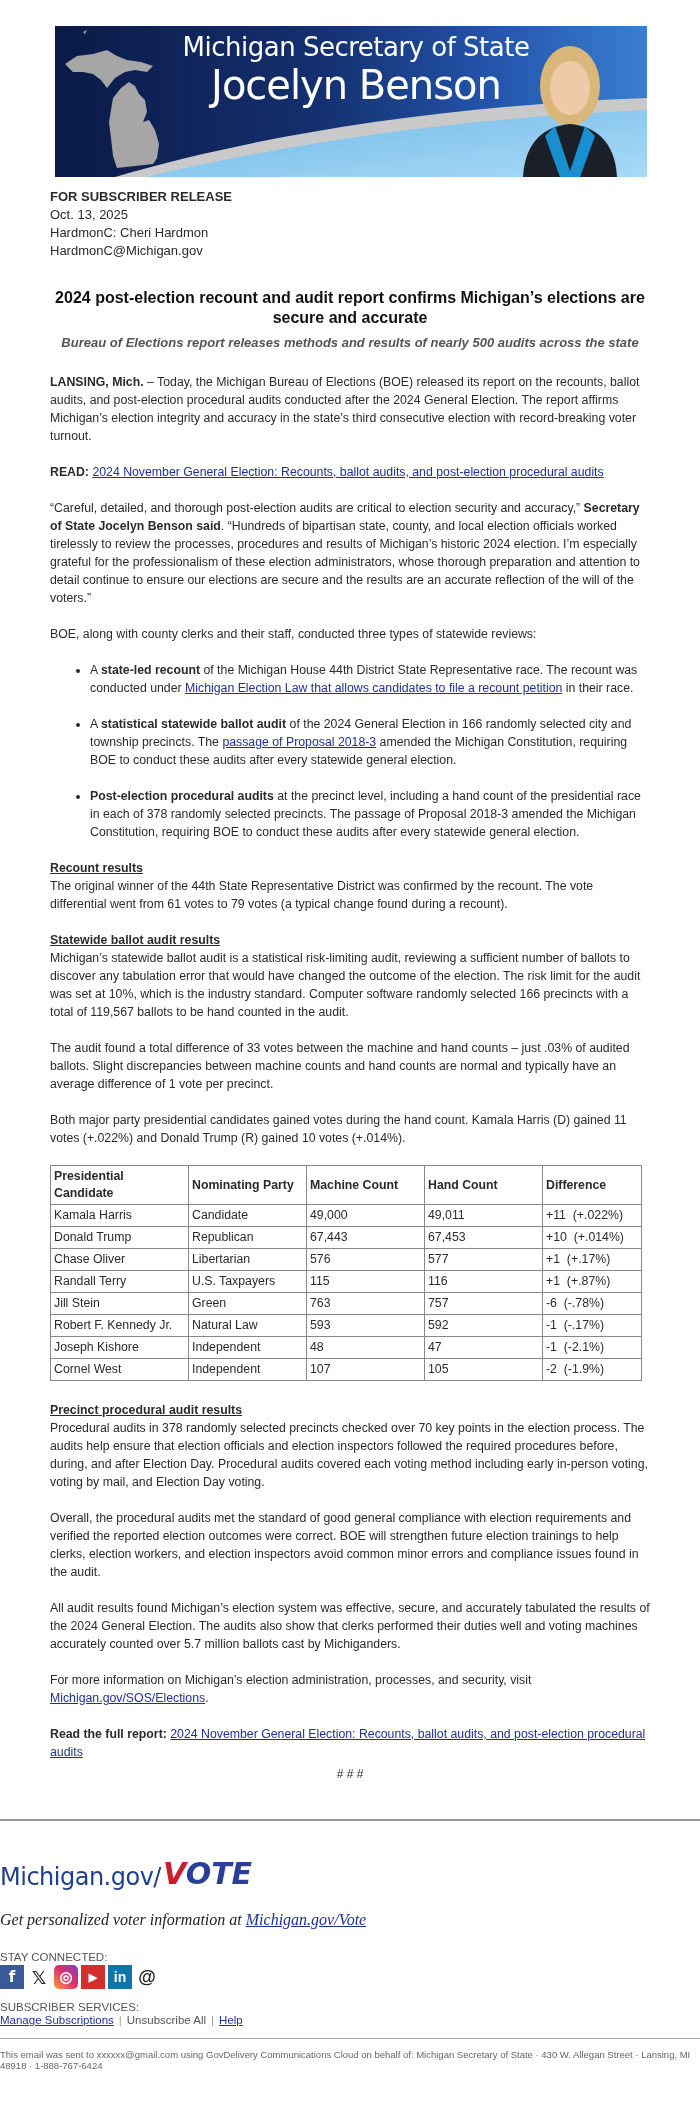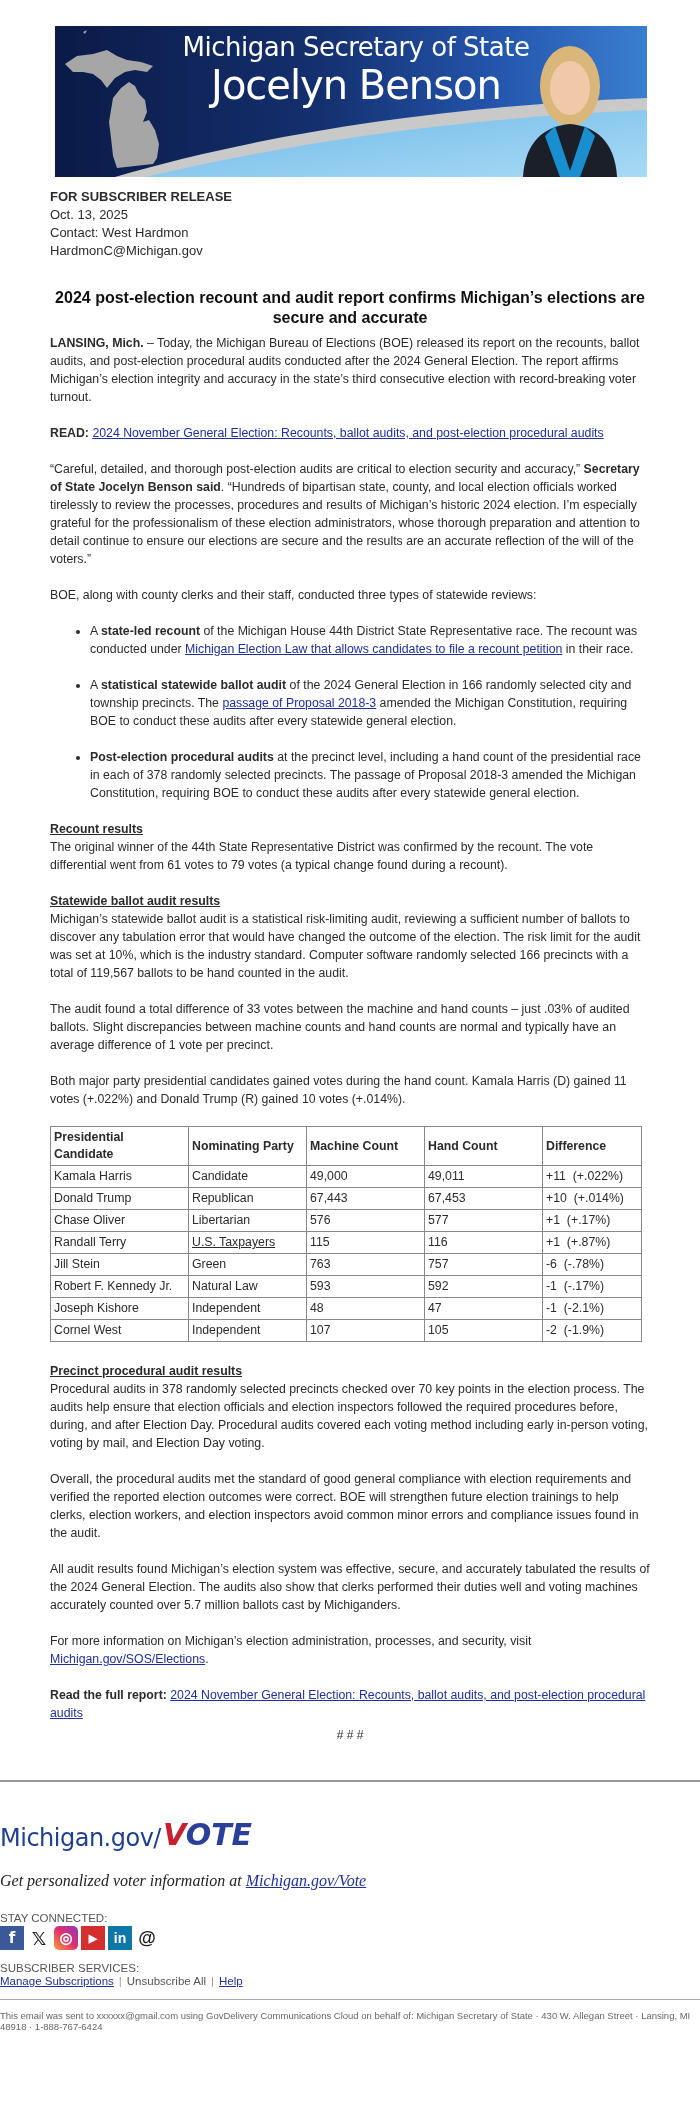--- a/index.html
+++ b/index.html
@@ -96,25 +96,26 @@
         <path d="M 500 100 L 515 145 L 530 100 L 540 110 L 525 151 L 505 151 L 490 110 Z" fill="#1a8fd0"></path>
       </g>
     </svg>
     <div class="title1">Michigan Secretary of State</div>
     <div class="title2">Jocelyn Benson</div>
   </div>
 
   <div class="meta">
     <div class="release">FOR SUBSCRIBER RELEASE</div>
     <div>Oct. 13, 2025</div>
-    <div>Contact: West Hardmon</div>
+    <div>HardmonC: Cheri Hardmon</div>
     <div>HardmonC@Michigan.gov</div>
   </div>
 
   <h1 class="headline">2024 post-election recount and audit report confirms Michigan’s elections are secure and accurate</h1>
+  <h2 class="subhead">Bureau of Elections report releases methods and results of nearly 500 audits across the state</h2>
 
   <p><b>LANSING, Mich.</b><span> – Today, the Michigan Bureau of Elections (BOE) released its report on the recounts, ballot audits, and post-election procedural audits conducted after the 2024 General Election. The report affirms Michigan’s election integrity and accuracy in the state’s third consecutive election with record-breaking voter turnout.</span></p>
 
   <p><b>READ:</b> <a href="#">2024 November General Election: Recounts, ballot audits, and post-election procedural audits</a></p>
 
   <p><span>“Careful, detailed, and thorough post-election audits are critical to election security and accuracy,” </span><b>Secretary of State Jocelyn Benson said</b><span>. “Hundreds of bipartisan state, county, and local election officials worked tirelessly to review the processes, procedures and results of Michigan’s historic 2024 election. I’m especially grateful for the professionalism of these election administrators, whose thorough preparation and attention to detail continue to ensure our elections are secure and the results are an accurate reflection of the will of the voters.”</span></p>
 
   <p>BOE, along with county clerks and their staff, conducted three types of statewide reviews:</p>
 
   <ul class="reviews">
@@ -156,21 +157,21 @@
         </tr>
         <tr>
           <td style="white-space: normal;">Chase Oliver</td>
           <td style="white-space: pre;">Libertarian</td>
           <td style="white-space: pre;">576</td>
           <td style="white-space: pre;">577</td>
           <td style="white-space: pre;">+1  (+.17%)</td>
         </tr>
         <tr>
           <td style="white-space: normal;">Randall Terry</td>
-          <td style="white-space: pre; text-decoration: underline;">U.S. Taxpayers</td>
+          <td style="white-space: pre;">U.S. Taxpayers</td>
           <td style="white-space: pre;">115</td>
           <td style="white-space: pre;">116</td>
           <td style="white-space: pre;">+1  (+.87%)</td>
         </tr>
         <tr>
           <td style="white-space: normal;">Jill Stein</td>
           <td style="white-space: pre;">Green</td>
           <td style="white-space: pre;">763</td>
           <td style="white-space: pre;">757</td>
           <td style="white-space: pre;">-6  (-.78%)</td>

